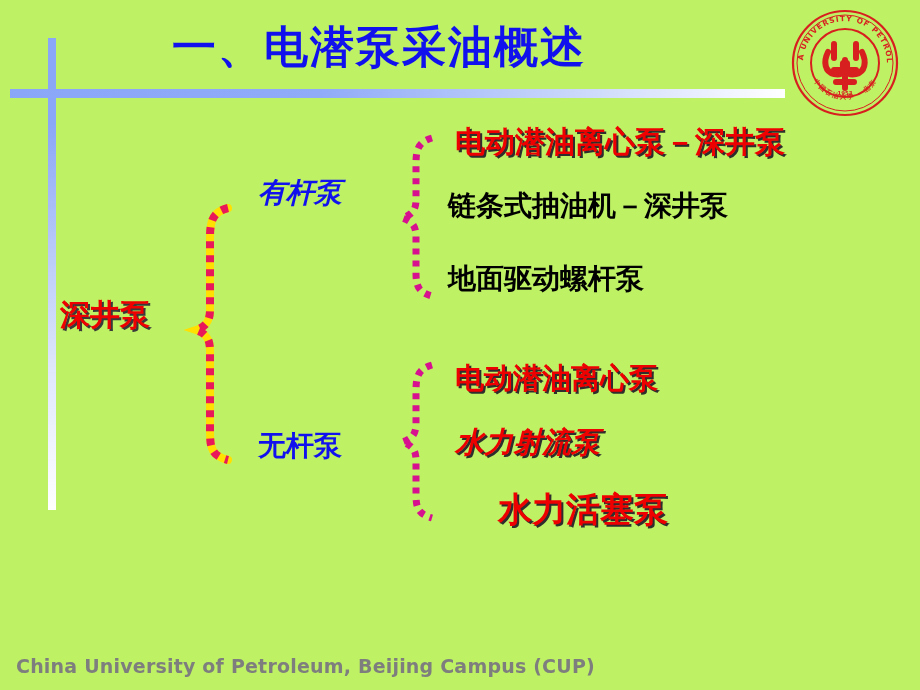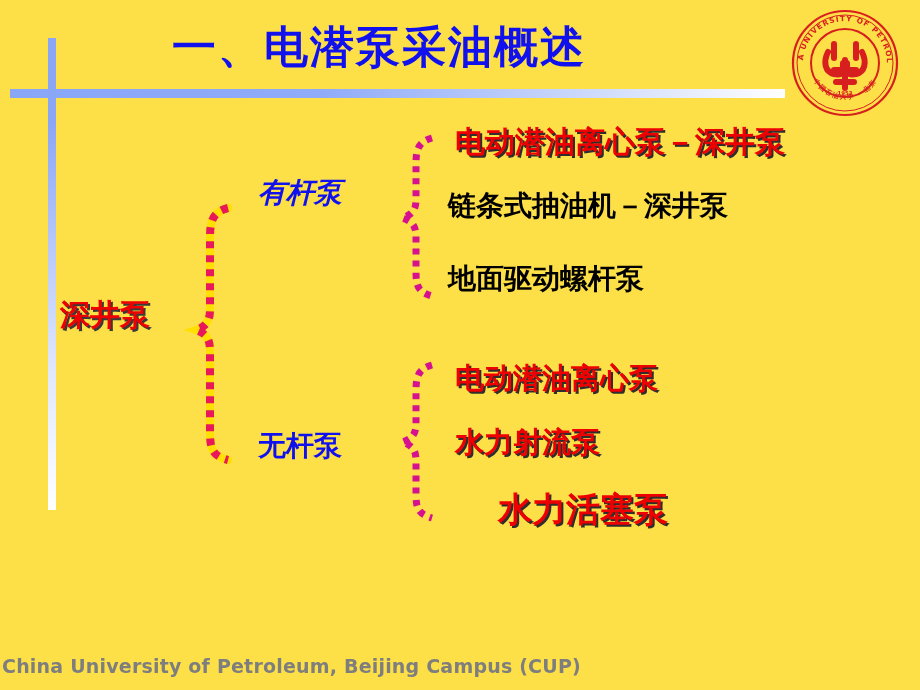--- a/index.html
+++ b/index.html
@@ -11,21 +11,21 @@
     width: 920px;
     height: 690px;
     position: relative;
     overflow: hidden;
     font-family: "DejaVu Sans", "Liberation Sans", sans-serif;
   }
 
   .slide {
     position: absolute;
     inset: 0;
-    background: #fde047;
+    background: #bef264;
     padding-left: 32px;
   }
 
   
   .rule-v {
     position: absolute;
     left: 48px;
     top: 38px;
     width: 8px;
     height: 472px;
@@ -117,20 +117,21 @@
     font-size: 29px;
     color: #ee0000;
     text-shadow: 2px 2px 0 #2e2e2e;
   }
   .node.leaf-red-2 {
     left: 455px;
     top: 428px;
     font-size: 29px;
     color: #ee0000;
     text-shadow: 2px 2px 0 #2e2e2e;
+    font-style: italic;
   }
   .node.leaf-red-3 {
     left: 455px;
     top: 492px;
     font-size: 34px;
     color: #ee0000;
     text-shadow: 2px 2px 0 #2e2e2e;
     margin-left: 43px;
   }
 
@@ -140,21 +141,21 @@
     left: 0;
     top: 0;
     width: 920px;
     height: 690px;
     pointer-events: none;
   }
 
   
   .footer {
     position: absolute;
-    left: 2px;
+    left: 16px;
     top: 655px;
     font-size: 19px;
     font-weight: 700;
     color: #7e7e7e;
     white-space: nowrap;
     letter-spacing: 0.2px;
   }
 </style>
 </head>
 <body>

